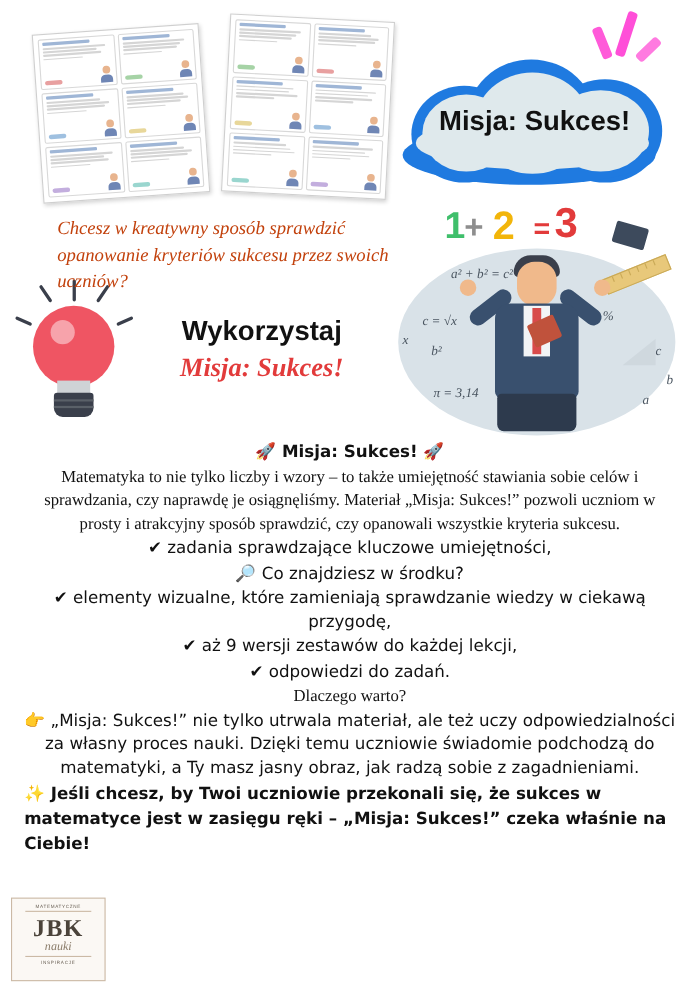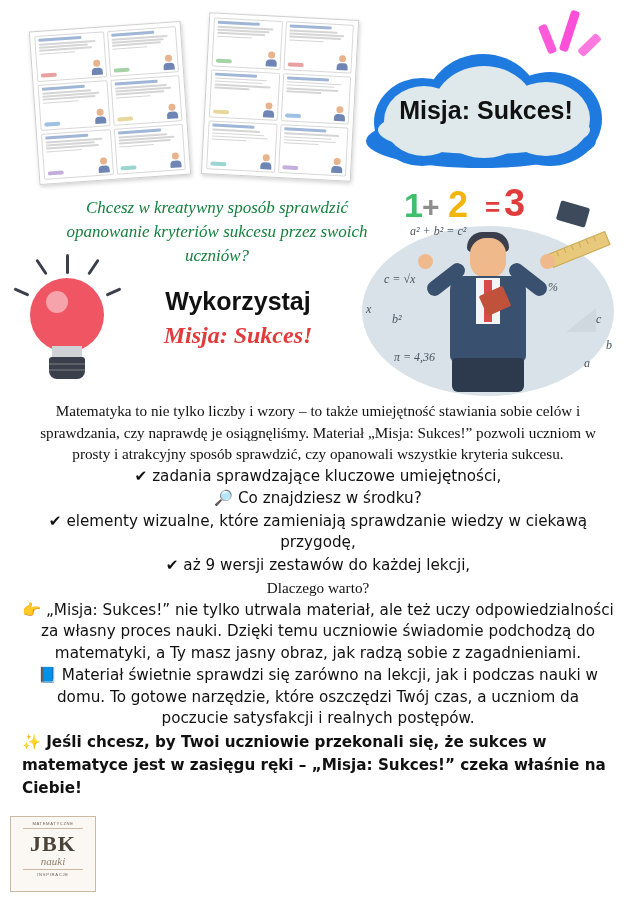--- a/index.html
+++ b/index.html
@@ -313,25 +313,25 @@
   .r2 { width: 3px; height: 20px; left: 50px; top: -4px; }
   .r3 { width: 3px; height: 18px; left: 76px; top: 0px; transform: rotate(34deg); }
   .r4 { width: 3px; height: 16px; left: 4px;  top: 26px; transform: rotate(-66deg); }
   .r5 { width: 3px; height: 16px; left: 96px; top: 26px; transform: rotate(66deg); }
 
   
   .q-text {
     position: absolute;
     left: 52px; top: 196px;
     width: 330px;
-    text-align: center;
+    text-align: left;
     font-style: italic;
     font-size: 17px;
     line-height: 24px;
-    color: #15803d;
+    color: #c2410c;
   }
   .use-text {
     position: absolute;
     left: 120px; top: 286px;
     width: 236px;
     text-align: center;
   }
   .use-text .l1, .use-text .l2 {
     font-family: "Liberation Sans", sans-serif;
     font-weight: bold;
@@ -597,25 +597,25 @@
 
   <div class="math-illus">
     <div class="disc"></div>
 
     <div class="eq eq1">1</div>
     <div class="eq eq2">+</div>
     <div class="eq eq3">2</div>
     <div class="eq eq4">=</div>
     <div class="eq eq5">3</div>
 
-    <div class="sym" style="left:58px; top:38px;">a² + b² = c²</div>
-    <div class="sym" style="left:32px; top:86px;">c = √x</div>
+    <div class="sym" style="left:58px; top:56px;">a² + b² = c²</div>
+    <div class="sym" style="left:32px; top:98px;">c = √x</div>
     <div class="sym" style="left:196px;top:94px;">%</div>
     <div class="sym" style="left:40px; top:126px;">b²</div>
-    <div class="sym" style="left:42px; top:164px;">π = 4,36</div>
+    <div class="sym" style="left:42px; top:164px;">π = 3,14</div>
     <div class="sym" style="left:232px;top:170px;">a</div>
     <div class="sym" style="left:254px;top:152px;">b</div>
     <div class="sym" style="left:244px;top:126px;">c</div>
     <div class="sym" style="left:14px; top:116px;">x</div>
 
     <div class="ruler">
       <span style="left:8px"></span>
         <span style="left:16px"></span>
         <span style="left:24px"></span>
       <span style="left:32px"></span>
@@ -657,28 +657,29 @@
 
   <div class="q-text">Chcesz w kreatywny sposób sprawdzić opanowanie kryteriów sukcesu przez swoich uczniów?</div>
 
   <div class="use-text">
     <div class="l1">Wykorzystaj</div>
     <div class="l3">Misja: Sukces!</div>
   </div>
 </div>
 
 <div class="copy">
+  <p class="hdr emoji">🚀 Misja: Sukces! 🚀</p>
   <p class="justify">Matematyka to nie tylko liczby i wzory – to także umiejętność stawiania sobie celów i sprawdzania, czy naprawdę je osiągnęliśmy.  Materiał „Misja: Sukces!” pozwoli uczniom w prosty i atrakcyjny sposób sprawdzić, czy opanowali wszystkie kryteria sukcesu.</p>
   <p class="emoji">✔ zadania sprawdzające kluczowe umiejętności,</p>
   <p class="emoji">🔎 Co znajdziesz w środku?</p>
   <p class="emoji">✔ elementy wizualne, które zamieniają sprawdzanie wiedzy w ciekawą przygodę,</p>
   <p class="emoji">✔ aż 9 wersji zestawów do każdej lekcji,</p>
+  <p class="emoji">✔ odpowiedzi do zadań.</p>
   <p class="bold">Dlaczego warto?</p>
   <p class="justify emoji">👉 „Misja: Sukces!” nie tylko utrwala materiał, ale też uczy odpowiedzialności za własny proces nauki. Dzięki temu uczniowie świadomie podchodzą do matematyki, a Ty masz jasny obraz, jak radzą sobie z zagadnieniami.</p>
-  <p class="justify emoji">📘 Materiał świetnie sprawdzi się zarówno na lekcji, jak i podczas nauki w domu. To gotowe narzędzie, które oszczędzi Twój czas, a uczniom da poczucie satysfakcji i realnych postępów.</p>
   <p class="final emoji">✨ Jeśli chcesz, by Twoi uczniowie przekonali się, że sukces w matematyce jest w zasięgu ręki – „Misja: Sukces!” czeka właśnie na Ciebie!</p>
 </div>
 
 <div class="logo">
   <div class="lg-top">MATEMATYCZNE</div>
   <div class="lg-rule"></div>
   <div class="lg-main">JBK</div>
   <div class="lg-script">nauki</div>
   <div class="lg-rule"></div>
   <div class="lg-bottom">INSPIRACJE</div>

